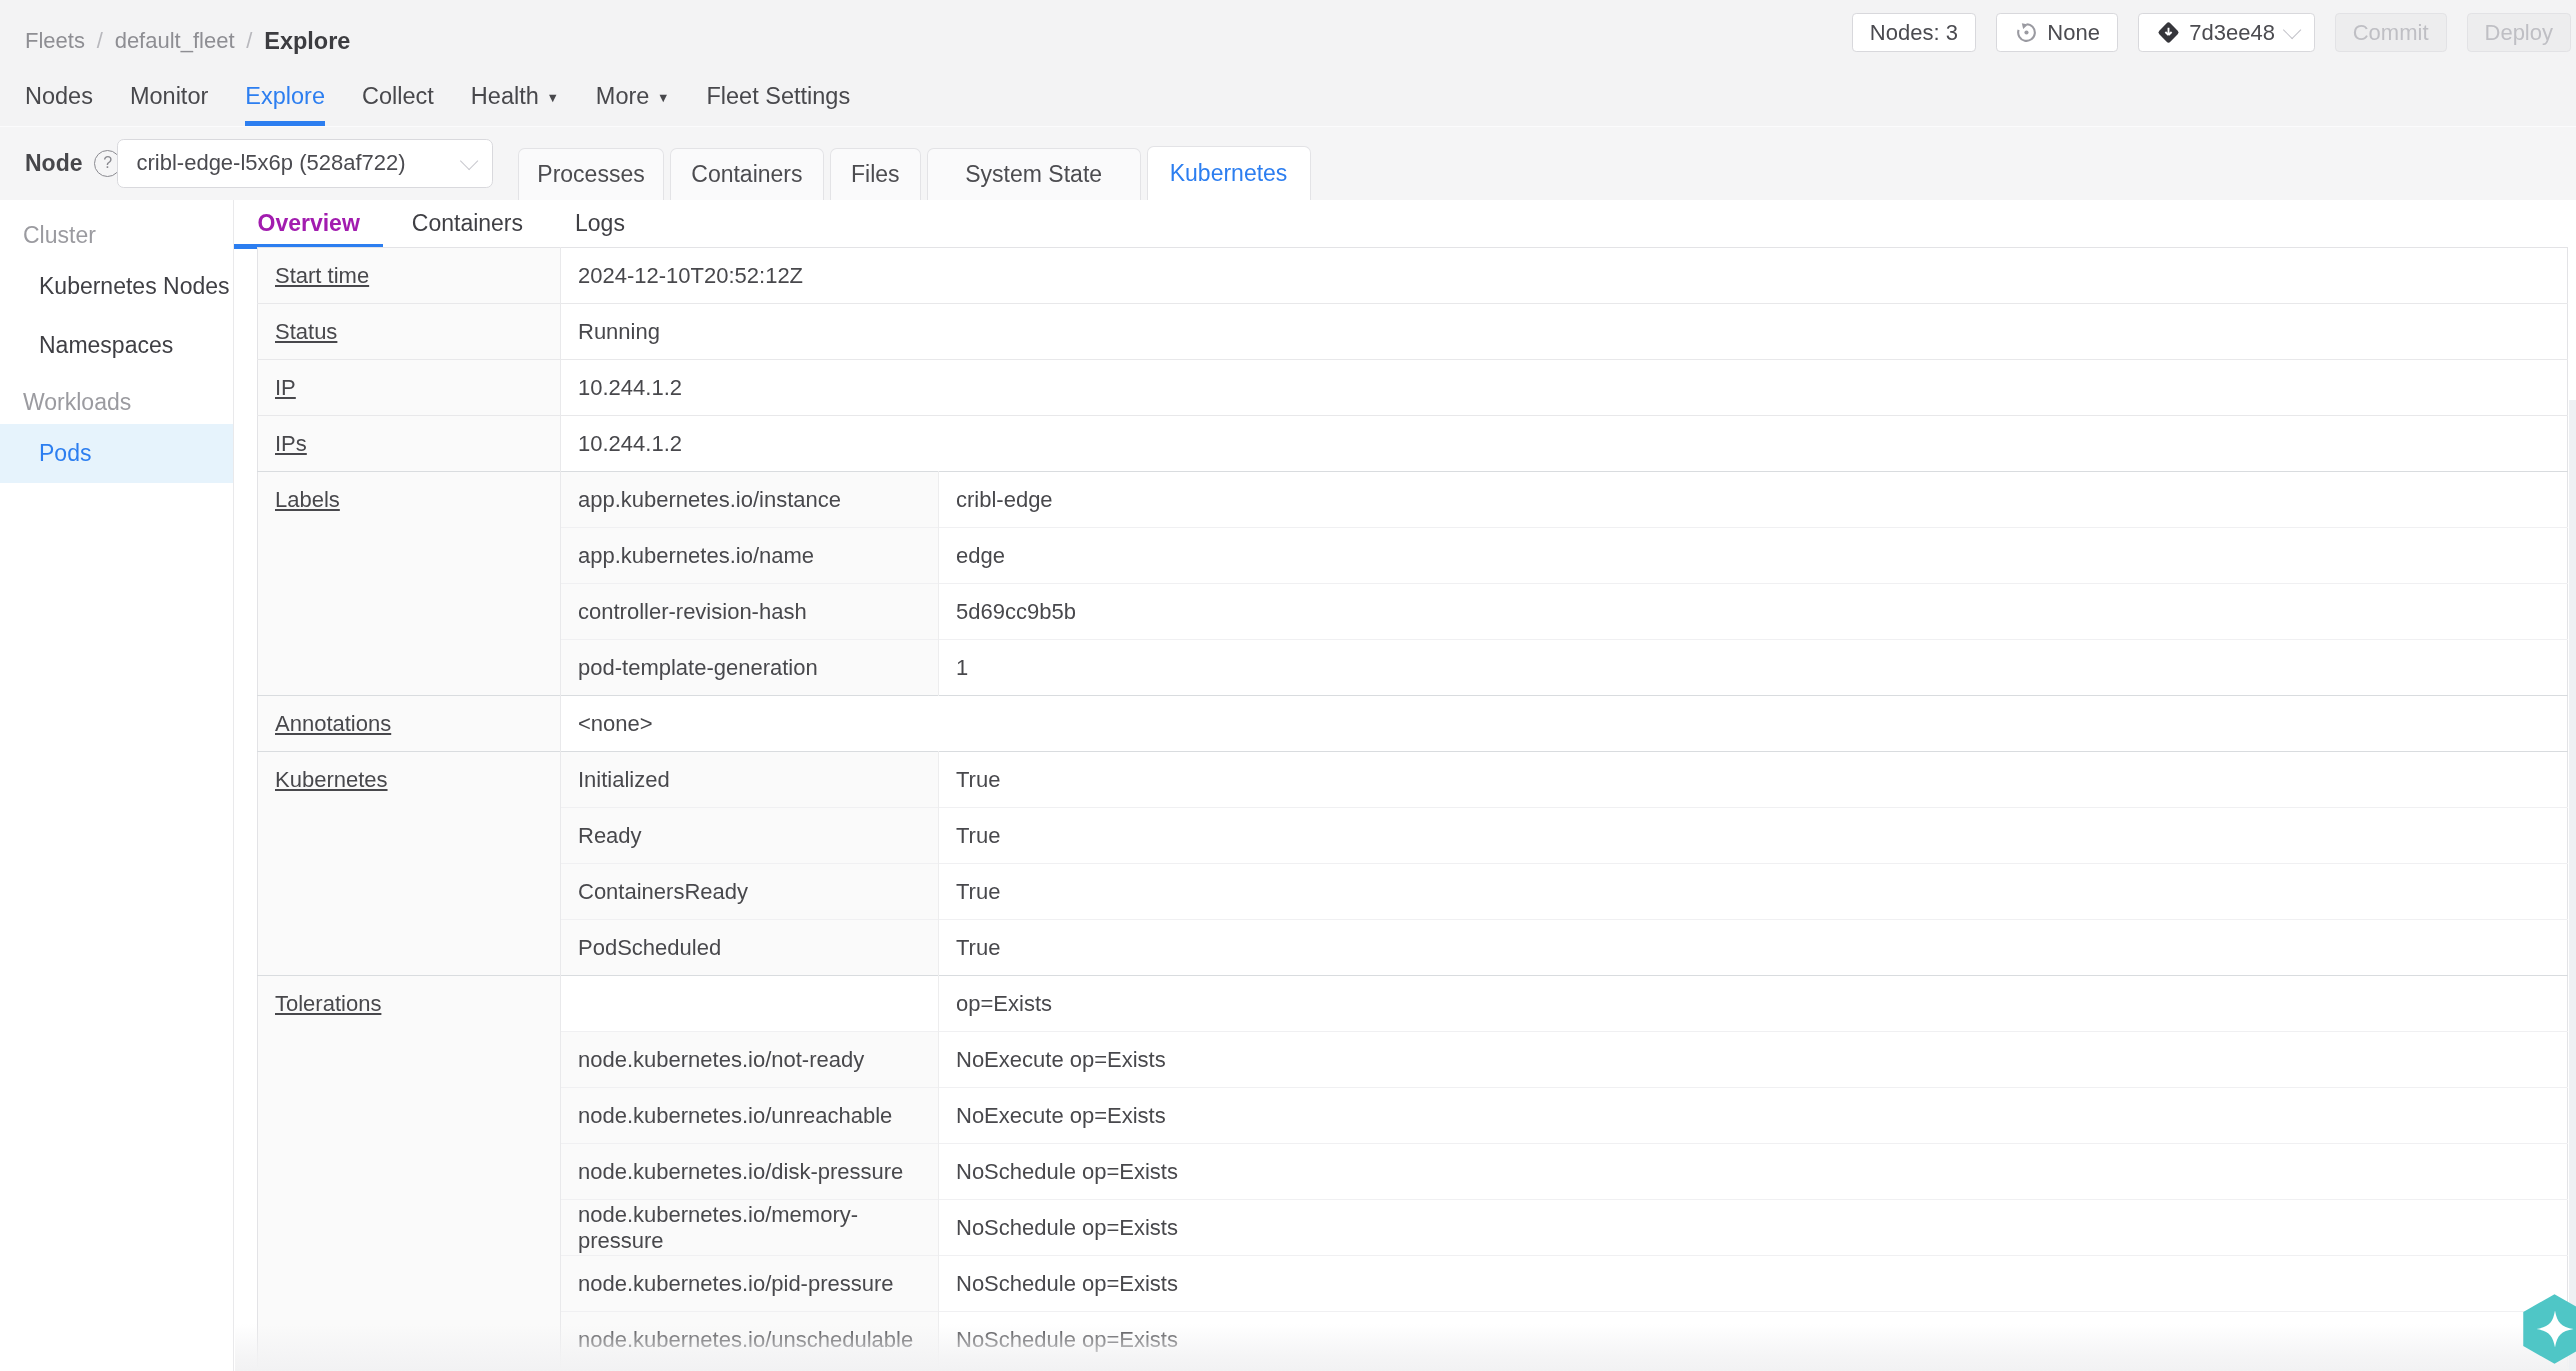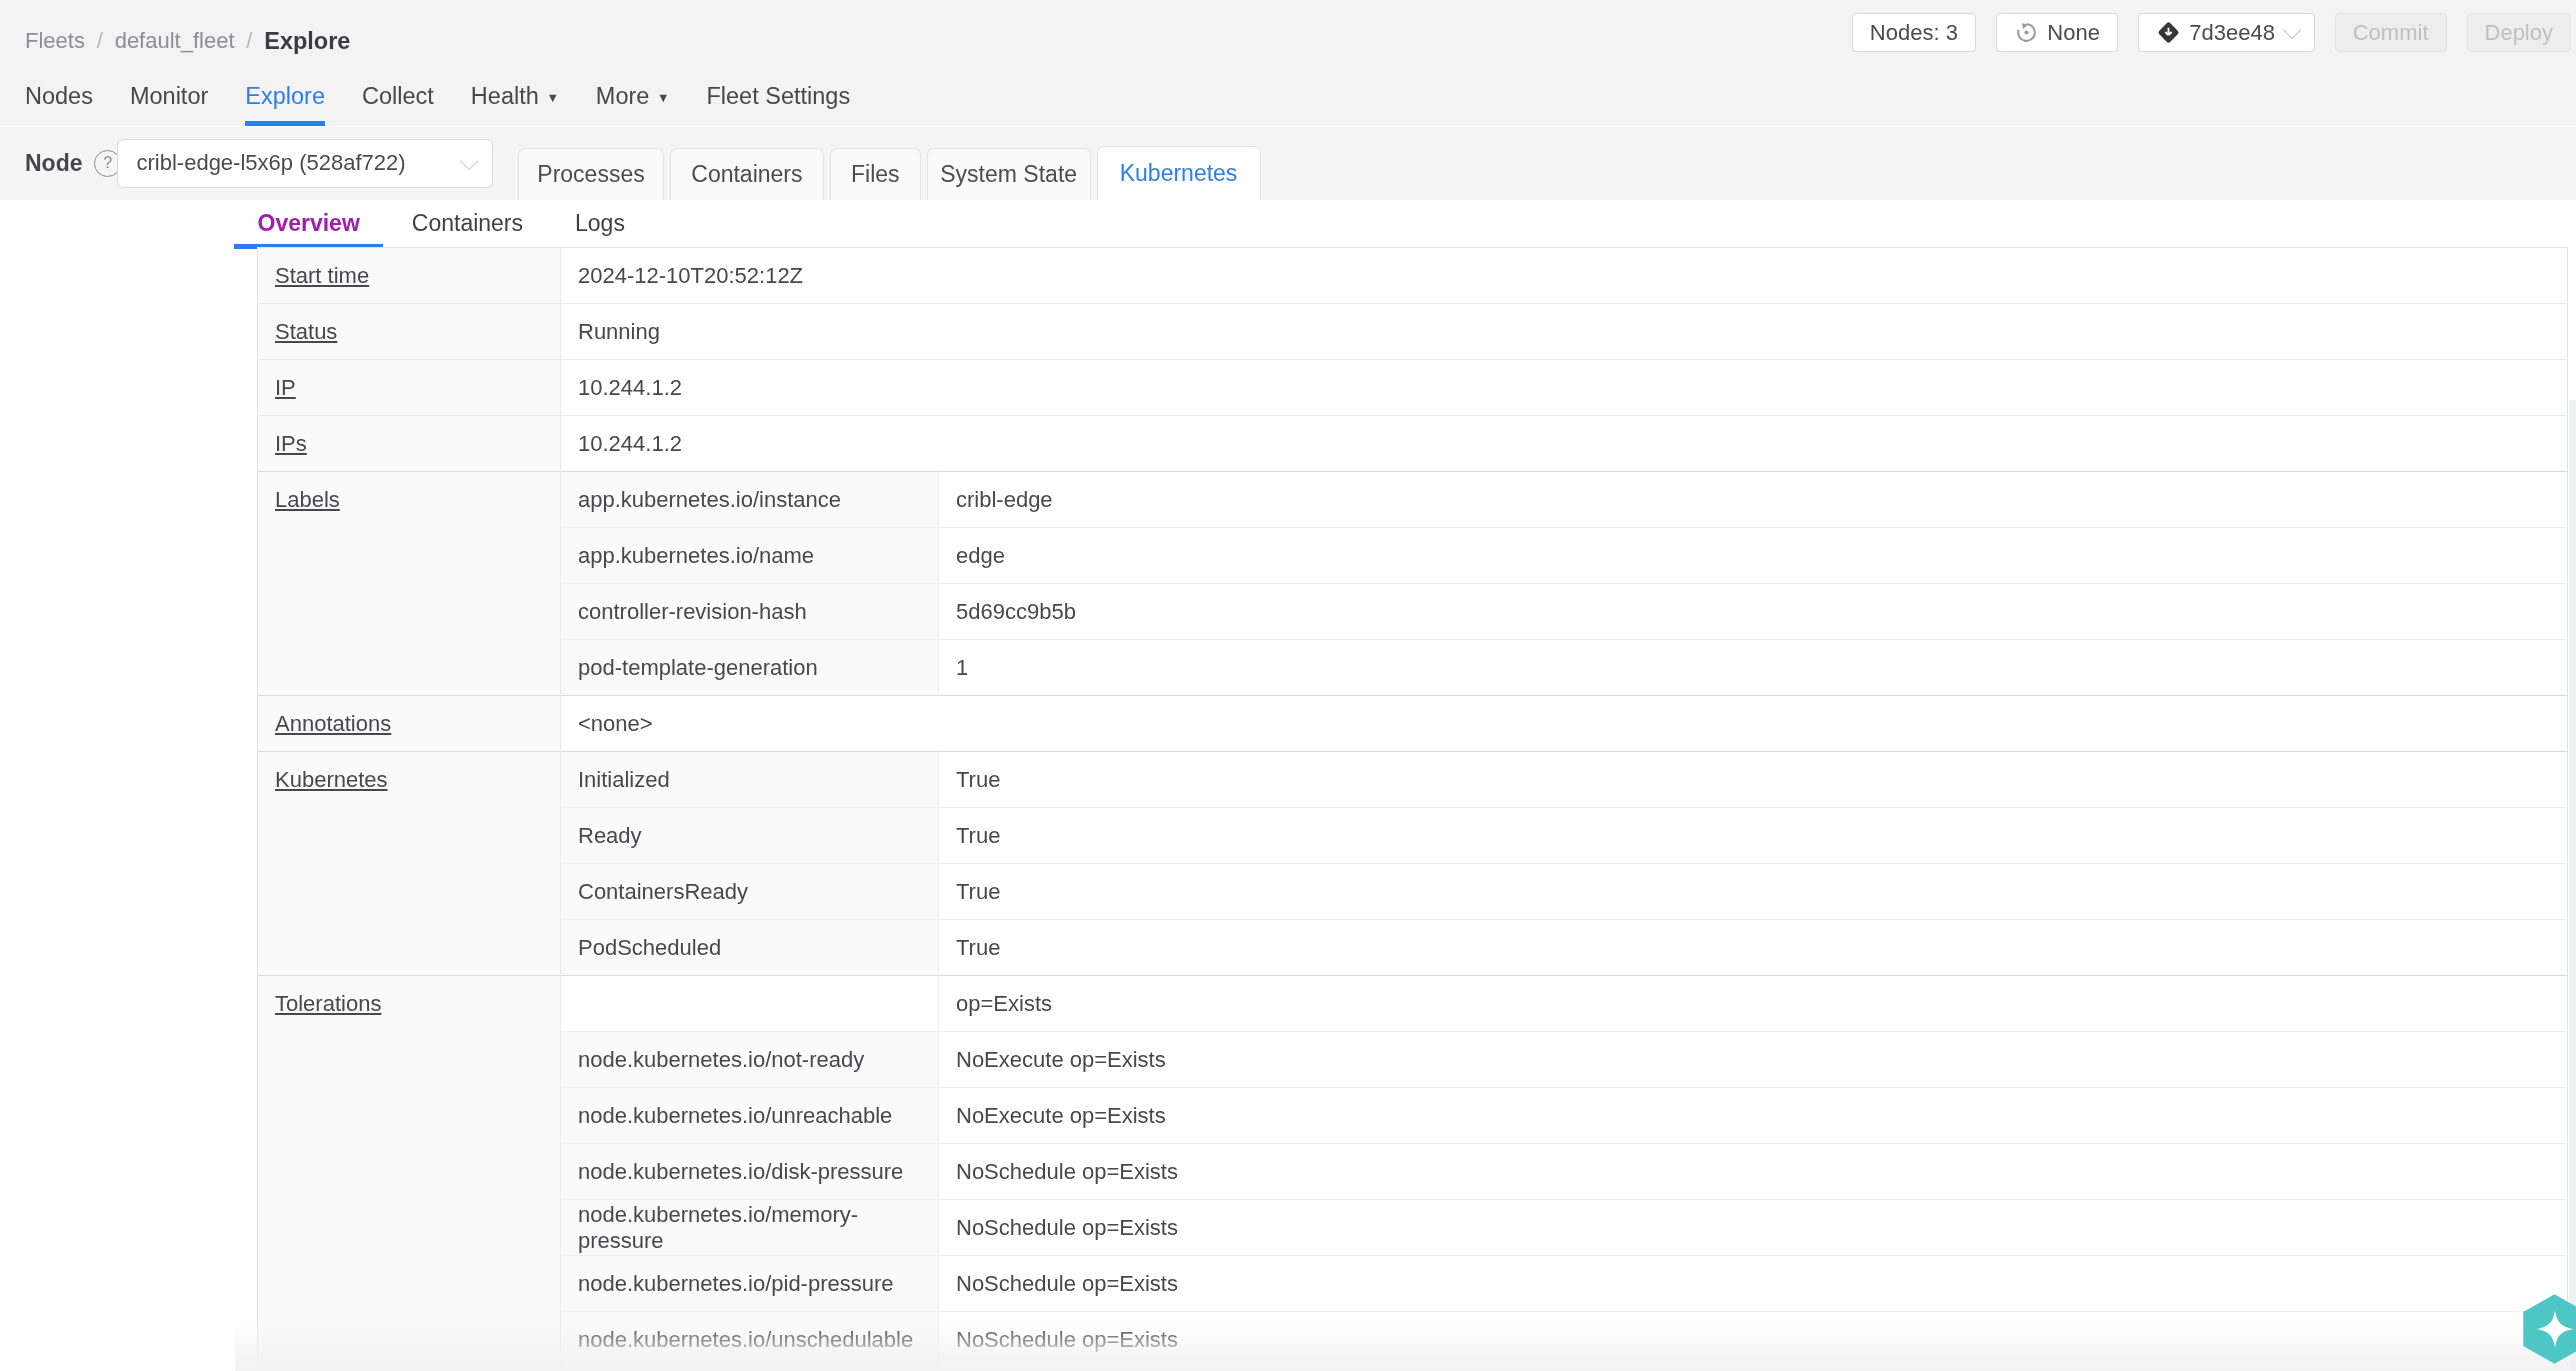--- a/index.html
+++ b/index.html
@@ -170,30 +170,37 @@
     <div class="tabs">
         <div class="tab" style="width: 146px;">
           <span>Processes</span>
         </div>
         <div class="tab" style="width: 154px;">
           <span>Containers</span>
         </div>
         <div class="tab" style="width: 91px;">
           <span>Files</span>
         </div>
-        <div class="tab" style="width: 164px;">
+        <div class="tab" style="width: 214px;">
           <span>System State</span>
         </div>
         <div class="tab active" style="width: 164px;">
           <span>Kubernetes</span>
         </div>
       </div>
   </div>
 
   <div class="content">
+    <div class="sidebar">
+        <div class="side-title">Cluster</div>
+        <div class="side-item">Kubernetes Nodes</div>
+        <div class="side-item">Namespaces</div>
+        <div class="side-title">Workloads</div>
+        <div class="side-item active">Pods</div>
+      </div>
     <div class="subtabs">
         <div class="subtab active">
           <span>Overview</span>
         </div>
         <div class="subtab">
           <span>Containers</span>
         </div>
         <div class="subtab">
           <span>Logs</span>
         </div>

